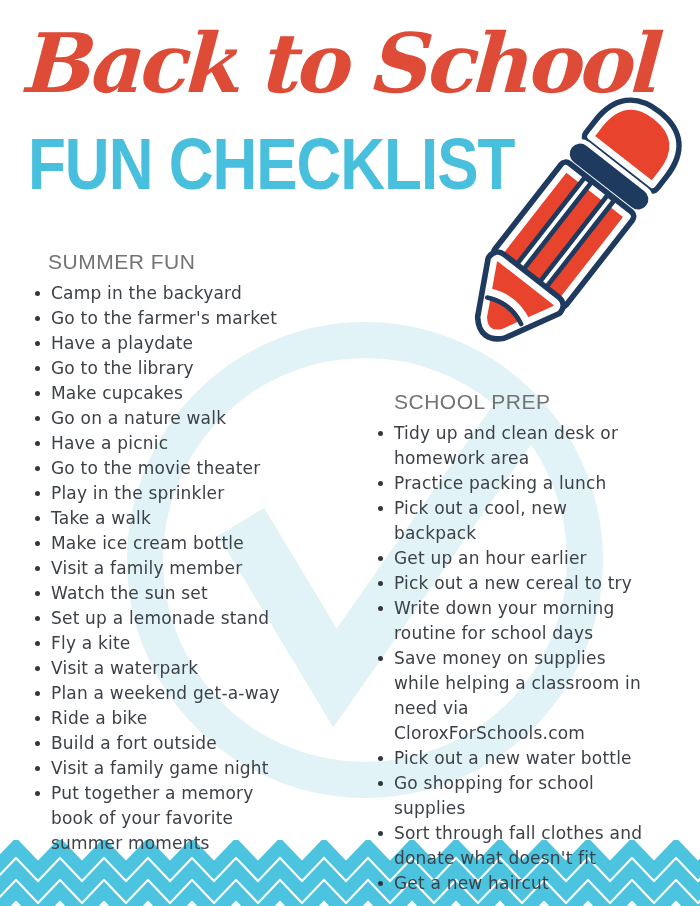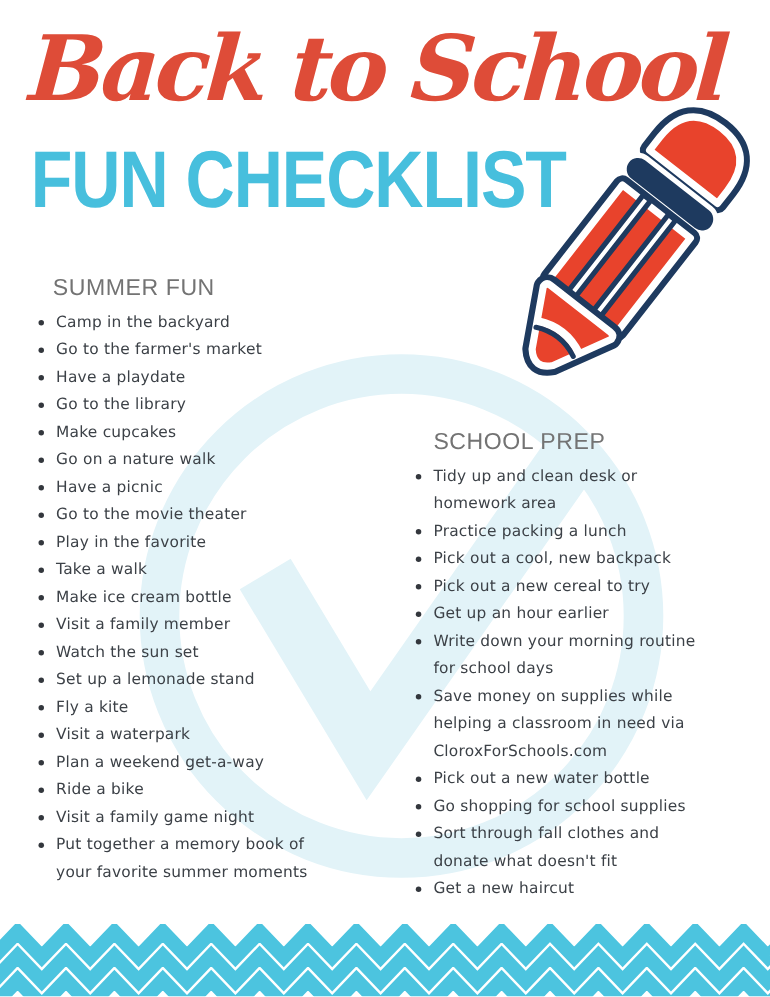--- a/index.html
+++ b/index.html
@@ -33,21 +33,21 @@
   .col h2{
     margin:0 0 7px 14px;
     font-family:"Liberation Sans", sans-serif;
     font-weight:400;font-size:21px;letter-spacing:0.5px;
     color:#737373;
   }
   .col-right h2{margin-left:17px;}
   .col ul{list-style:none;margin:0;padding:0;}
   .col li{
     position:relative;padding-left:17px;
-    font-size:14px;line-height:25px;letter-spacing:0.2px;
+    font-size:17px;line-height:25px;letter-spacing:0.2px;
     width:252px;
   }
   .col-left li{width:248px;}
   .col li::before{
     content:"";position:absolute;left:1px;top:10px;
     width:5px;height:5px;border-radius:50%;background:#33373d;
   }
 
   
   svg.watermark{position:absolute;top:0;left:0;z-index:0;}
@@ -99,43 +99,44 @@
     <h2>SUMMER FUN</h2>
     <ul>
       <li>Camp in the backyard</li>
       <li>Go to the farmer's market</li>
       <li>Have a playdate</li>
       <li>Go to the library</li>
       <li>Make cupcakes</li>
       <li>Go on a nature walk</li>
       <li>Have a picnic</li>
       <li>Go to the movie theater</li>
-      <li>Play in the favorite</li>
+      <li>Play in the sprinkler</li>
       <li>Take a walk</li>
       <li>Make ice cream bottle</li>
       <li>Visit a family member</li>
       <li>Watch the sun set</li>
       <li>Set up a lemonade stand</li>
       <li>Fly a kite</li>
       <li>Visit a waterpark</li>
       <li>Plan a weekend get-a-way</li>
       <li>Ride a bike</li>
+      <li>Build a fort outside</li>
       <li>Visit a family game night</li>
       <li>Put together a memory book of your favorite summer moments</li>
     </ul>
   </div>
 
   <div class="col col-right">
     <h2>SCHOOL PREP</h2>
     <ul>
       <li>Tidy up and clean desk or homework area</li>
       <li>Practice packing a lunch</li>
       <li>Pick out a cool, new backpack</li>
+      <li>Get up an hour earlier</li>
       <li>Pick out a new cereal to try</li>
-      <li>Get up an hour earlier</li>
       <li>Write down your morning routine for school days</li>
       <li>Save money on supplies while helping a classroom in need via CloroxForSchools.com</li>
       <li>Pick out a new water bottle</li>
       <li>Go shopping for school supplies</li>
       <li>Sort through fall clothes and donate what doesn't fit</li>
       <li>Get a new haircut</li>
     </ul>
   </div>
 </div>
 

